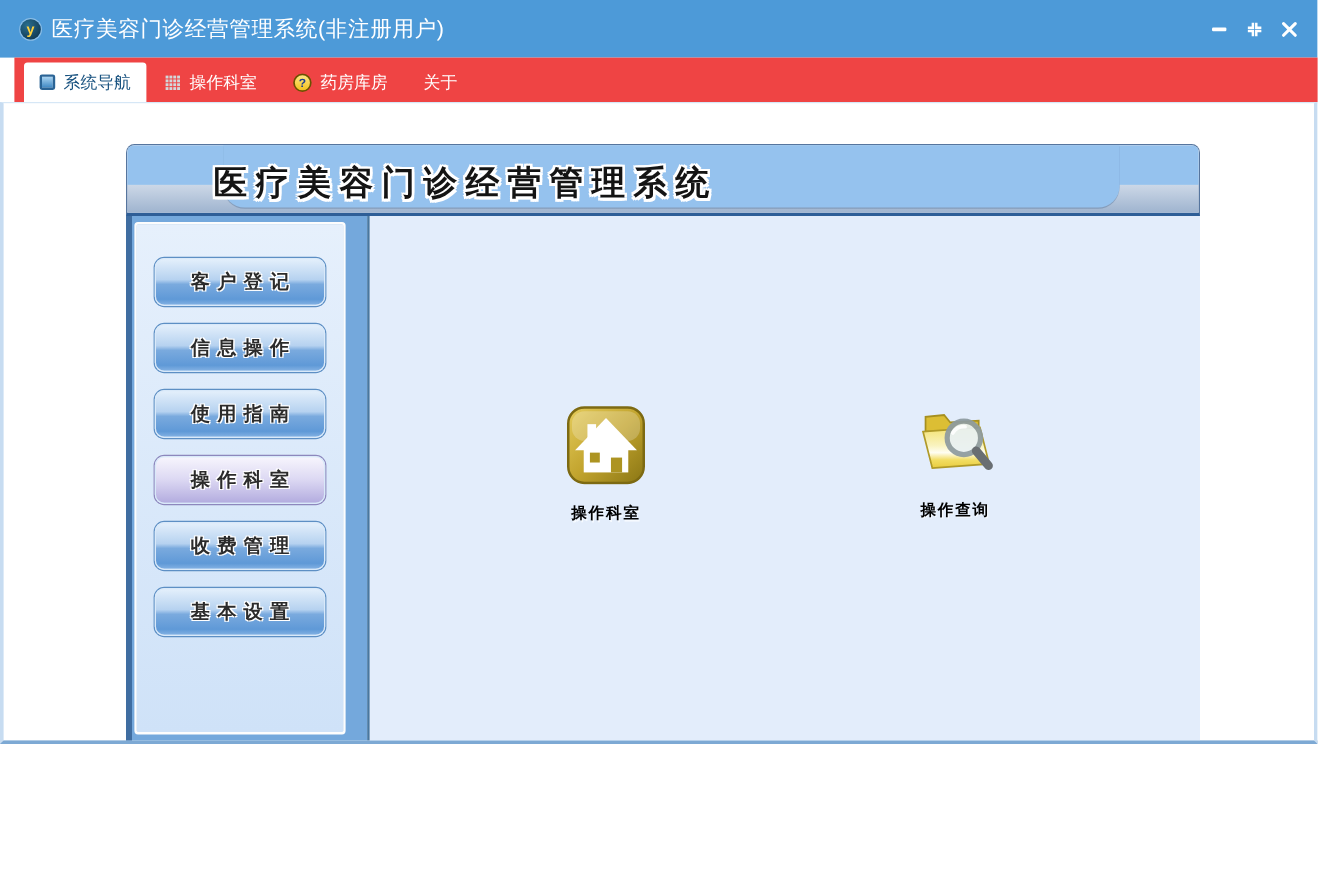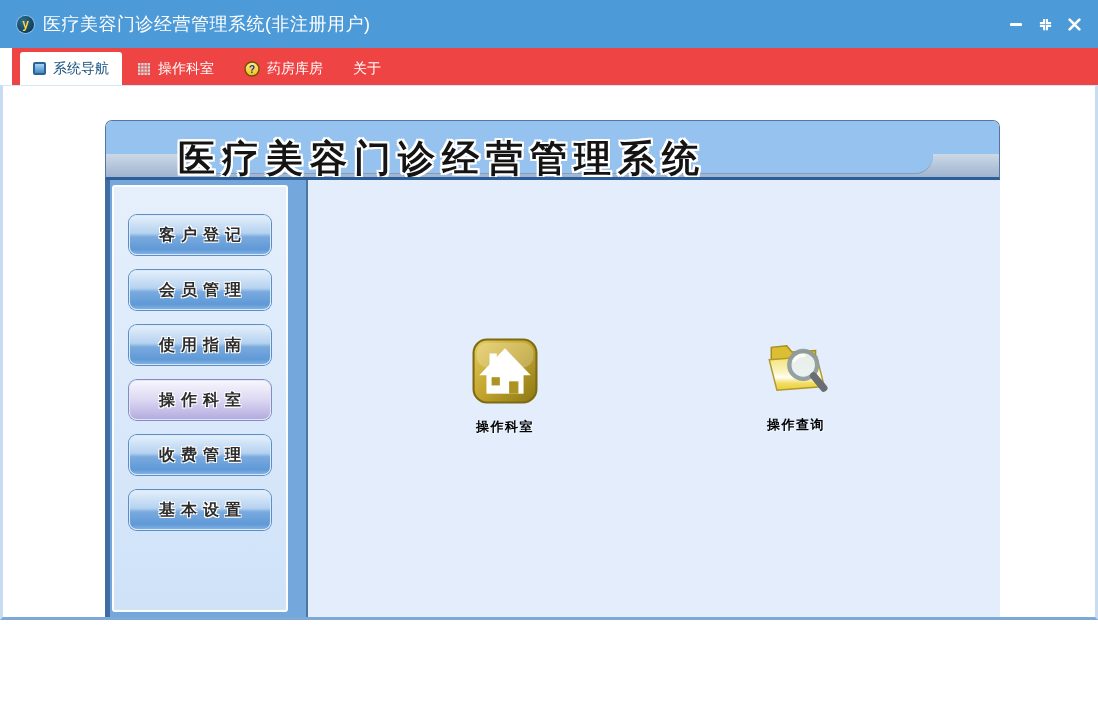--- a/index.html
+++ b/index.html
@@ -54,21 +54,21 @@
     border:1px solid #56759e; border-bottom:3px solid #2e5e97;
     border-radius:7px 7px 0 0;
   }
   .banner-strip { position:absolute; left:0; right:0; top:0; height:33px; background:#95c2ee; }
   .banner-tabshape {
     position:absolute; left:80px; right:66px; top:0; height:52px;
     background:#95c2ee; border-radius:0 0 18px 18px;
     box-shadow:0 1px 0 rgba(70,100,140,.35);
   }
   .banner-title {
-    position:absolute; left:72px; top:13px; font-size:37px; font-weight:bold;
+    position:absolute; left:72px; top:13px; font-size:28px; font-weight:bold;
     color:#141414; letter-spacing:7px; white-space:nowrap;
     text-shadow:-2px -2px 0 #fff, 2px -2px 0 #fff, -2px 2px 0 #fff, 2px 2px 0 #fff,
                  0 -2px 0 #fff, 0 2px 0 #fff, -2px 0 0 #fff, 2px 0 0 #fff;
   }
   .module-body {
     position:relative; height:437px; background:#74a8dc;
     border-left:5px solid #3f6da1;
   }
   .sidebar-panel {
     position:absolute; left:2px; top:5px; bottom:5px; width:176px;
@@ -184,21 +184,21 @@
 
     <div class="banner">
       <div class="banner-strip"></div>
       <div class="banner-tabshape"></div>
       <div class="banner-title">医疗美容门诊经营管理系统</div>
     </div>
 
     <div class="module-body">
       <div class="sidebar-panel">
         <button class="side-btn">客户登记</button>
-        <button class="side-btn">会员管理</button>
+        <button class="side-btn">信息操作</button>
         <button class="side-btn">使用指南</button>
         <button class="side-btn active">操作科室</button>
         <button class="side-btn">收费管理</button>
         <button class="side-btn">基本设置</button>
       </div>
 
       <div class="content-panel">
 
         <div class="shortcut shortcut-1">
           <svg class="ic" width="66" height="66" viewBox="0 0 64 64">

